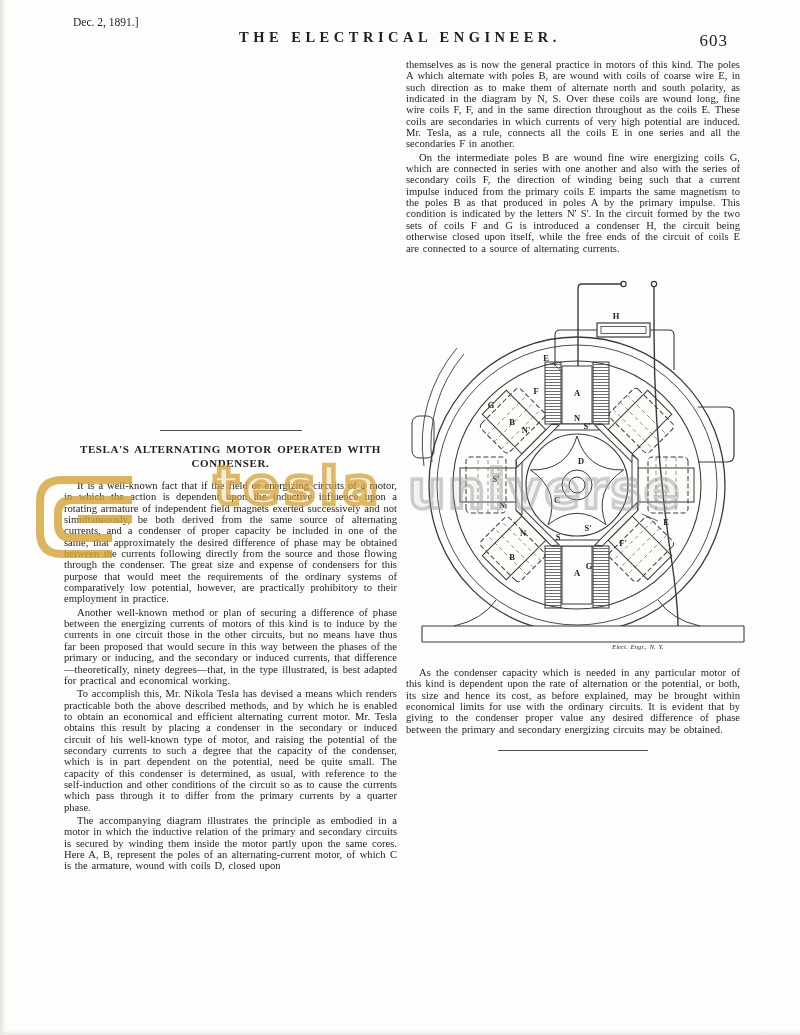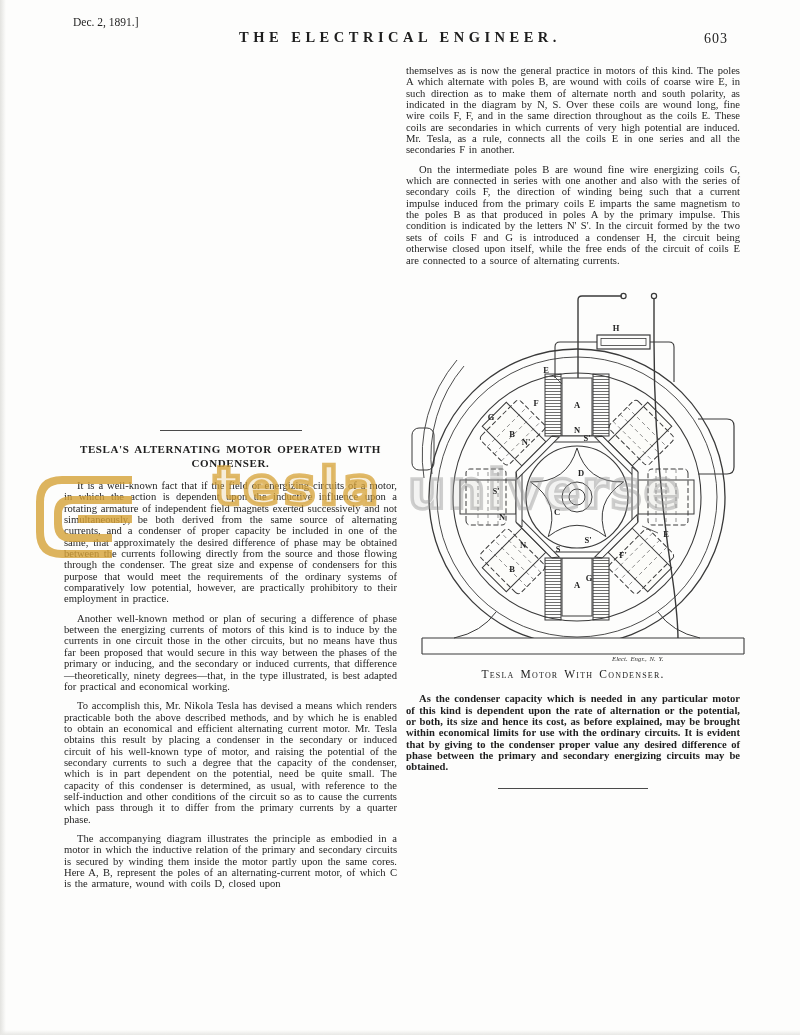--- a/index.html
+++ b/index.html
@@ -7,41 +7,41 @@
   #page{position:relative;width:800px;height:1035px;background:#fdfdfc;overflow:hidden;color:#1e1e1e;}
   #page::before{content:"";position:absolute;left:0;top:0;bottom:0;width:6px;
     background:linear-gradient(90deg,#e3e3e0,rgba(255,255,255,0));pointer-events:none;}
   #page::after{content:"";position:absolute;left:0;right:0;bottom:0;height:5px;
     background:linear-gradient(0deg,#e8e8e5,rgba(255,255,255,0));pointer-events:none;}
 
   
   .hdr-date{position:absolute;left:73px;top:16px;font-size:11.5px;}
   .hdr-title{position:absolute;left:0;top:29px;width:800px;text-align:center;
     font-size:14.5px;font-weight:bold;letter-spacing:4.5px;}
-  .hdr-page{position:absolute;right:72px;top:31px;font-size:14px;letter-spacing:1px;}
+  .hdr-page{position:absolute;right:72px;top:31px;font-size:17px;letter-spacing:1px;}
 
   
   .col{position:absolute;text-align:justify;font-size:10.6px;line-height:11.35px;word-spacing:1.1px;}
   #col-left{left:64px;top:430px;width:333px;}
   #col-right{left:406px;top:57px;width:334px;}
-  .para{margin:8px 0 1px 0;text-indent:13px;}
+  .para{margin:2px 0 1px 0;text-indent:13px;}
   .para.no-indent{text-indent:0;}
   .rule{border:none;border-top:1px solid #4a4a4a;height:0;margin:0 auto;}
   .rule-top{width:142px;margin-bottom:12px;}
   .rule-end{width:150px;margin-top:15px;}
   .article-title{font-size:11px;font-weight:bold;text-align:center;letter-spacing:.6px;
     line-height:13.5px;margin:0 0 10px 0;word-spacing:2px;}
 
   
   .figure{position:relative;width:365px;height:384px;margin-top:16px;}
   .figure svg{position:absolute;left:4px;top:0;}
   .fig-credit{position:absolute;left:206px;top:371px;font-size:6.8px;font-style:italic;color:#333;}
   .fig-caption{margin:3px 0 0 0;text-align:center;font-variant:small-caps;font-size:11.5px;
     letter-spacing:1.2px;word-spacing:2px;text-indent:0;}
-  .closing{margin-top:13px;font-weight:bold;}
+  .closing{margin-top:13px;}
 
   
   #watermark{position:absolute;left:0;top:462px;width:800px;height:112px;z-index:10;pointer-events:none;}
   .wm-word{position:absolute;font-family:"DejaVu Sans","Liberation Sans",sans-serif;
     font-weight:bold;text-transform:lowercase;}
   #wm-tesla{left:214px;top:-6px;font-size:52px;letter-spacing:5px;
     color:rgba(217,166,60,0.18);-webkit-text-stroke:4.5px rgba(214,162,55,0.75);}
   #wm-universe{left:408px;top:-3px;font-size:53px;letter-spacing:2px;
     color:rgba(160,160,160,0.10);-webkit-text-stroke:3.5px rgba(150,150,150,0.45);}
 
@@ -165,21 +165,20 @@
           <text class="dlabel" x="167" y="306" text-anchor="middle">A</text>
           <text class="dlabel" x="102" y="290" text-anchor="middle">B</text>
           <text class="dlabel" x="179" y="299" text-anchor="middle">G</text>
           <text class="dlabel" x="213" y="276" text-anchor="middle">F'</text>
           <path d="M248,251 L232,244" class="svgline" stroke-width="0.8"></path>
           <text class="dlabel" x="256" y="255" text-anchor="middle">E</text>
         </g>
       </svg>
       <div class="fig-credit">Elect. Engr., N. Y.</div>
     </div>
-    <p class="para fig-caption">Tesla Motor With Condenser.</p>
 
     <p class="para closing">As the condenser capacity which is needed in any particular motor of this kind is dependent upon the rate of alternation or the potential, or both, its size and hence its cost, as before explained, may be brought within economical limits for use with the ordinary circuits. It is evident that by giving to the condenser proper value any desired difference of phase between the primary and secondary energizing circuits may be obtained.</p>
     <hr class="rule rule-end">
   </div>
 
   <div id="watermark">
     <svg width="120" height="104" viewBox="0 0 120 104" style="position:absolute;left:28px;top:4px;opacity:.8;">
       <g fill="none" stroke="#d6a237" stroke-width="8">
         <path d="M104,14 H34 Q12,14 12,36 V66 Q12,88 34,88 H84"></path>
         <path d="M104,34 H44 Q30,34 30,48 V58 Q30,72 44,72 H84"></path>

